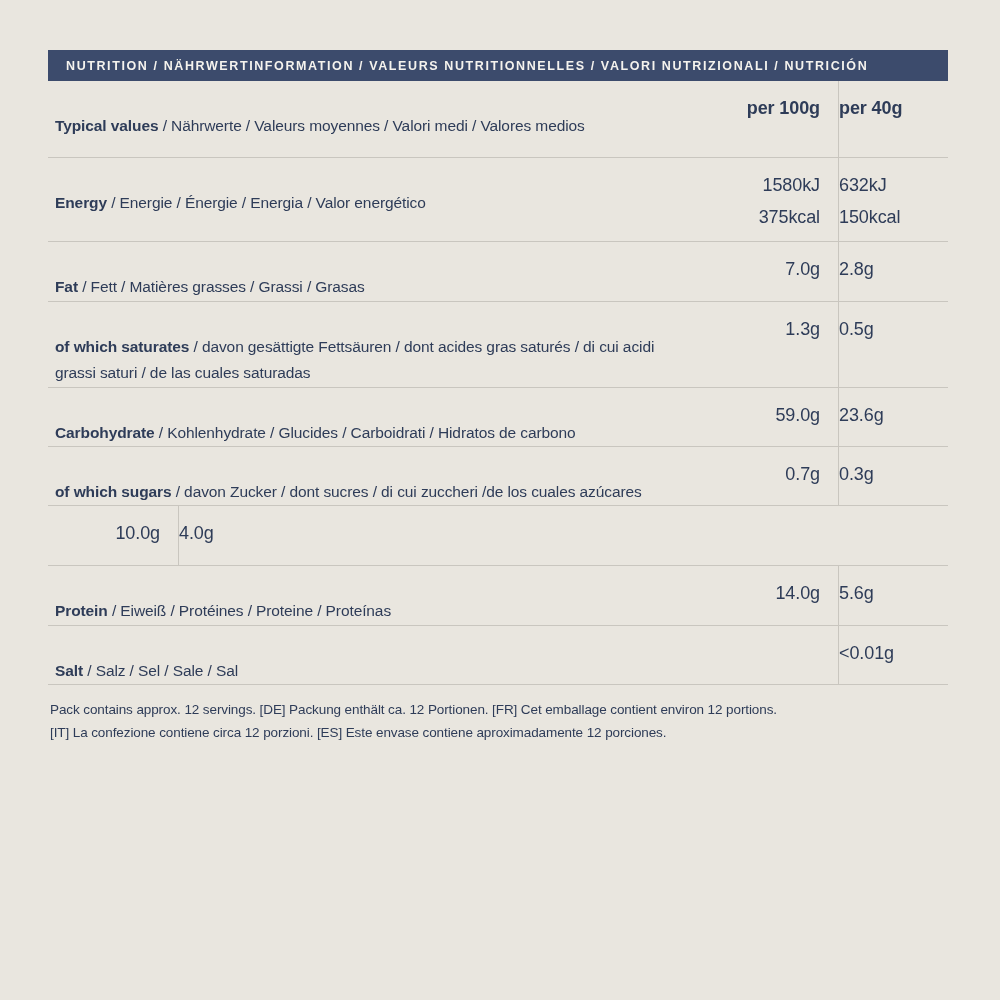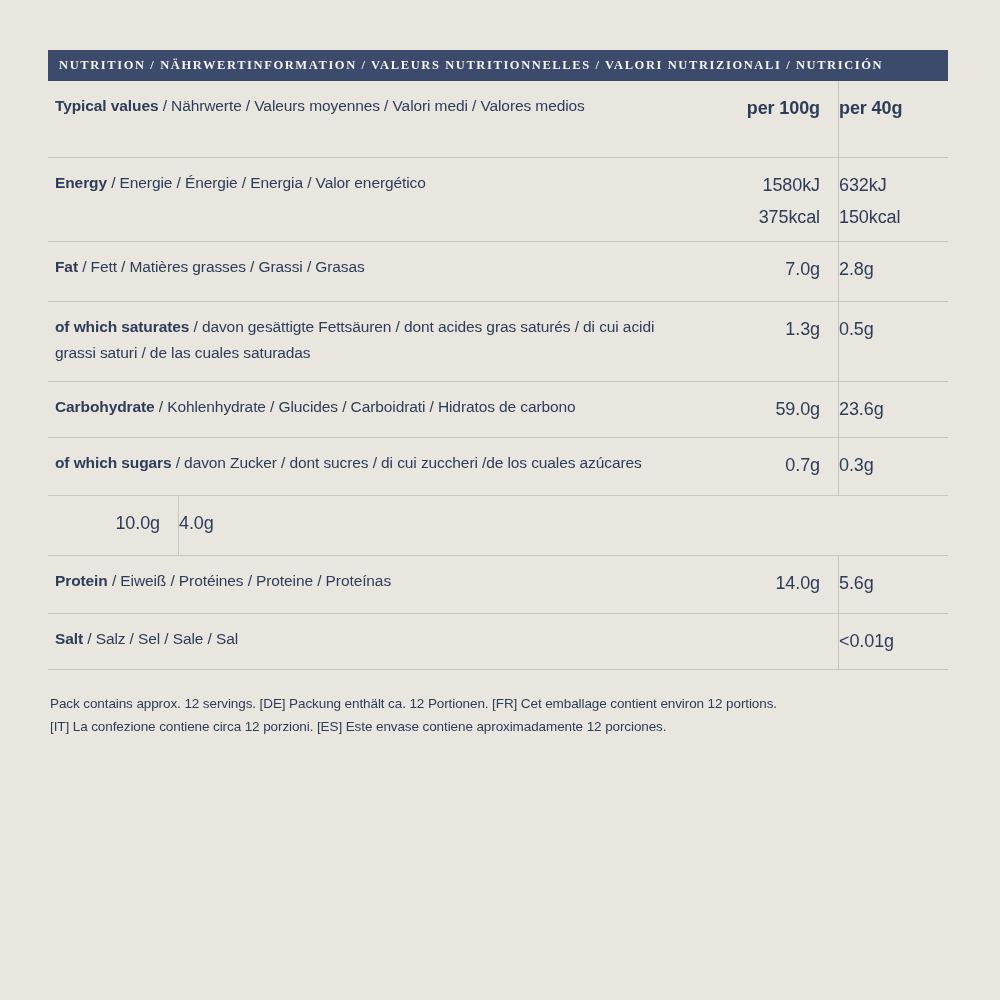--- a/index.html
+++ b/index.html
@@ -16,23 +16,22 @@
     left: 48px;
     top: 50px;
     width: 900px;
   }
   
   .bar {
     height: 31px;
     background: #3c4b6c;
     display: flex;
     align-items: center;
-    padding-left: 11px;
+    padding-left: 18px;
     box-sizing: border-box;
-    font-family: Liberation Serif, serif;
   }
   .bar-title {
     font-size: 12.5px;
     font-weight: bold;
     letter-spacing: 1.6px;
     color: #f5f3ee;
     white-space: nowrap;
   }
   
   .table {
@@ -49,20 +48,21 @@
     padding-top: 12px;
     box-sizing: border-box;
   }
   .label {
     flex: 1 1 auto;
     padding-left: 7px;
     padding-right: 22px;
     font-size: 15.5px;
     line-height: 1.7;
     letter-spacing: -0.1px;
+    margin-top: 20px;
   }
   .term { font-weight: bold; }
   .val {
     font-size: 18px;
     line-height: 1.75;
     white-space: pre-line;
     letter-spacing: -0.1px;
   }
   .col100 {
     flex: 0 0 130px;
@@ -70,21 +70,21 @@
     padding-right: 18px;
   }
   .col40 {
     flex: 0 0 110px;
     border-left: 1px solid #c9c6bf;
     padding-right: 10px;
   }
   .head .val { font-weight: bold; }
   
   .footer {
-    margin-top: 22px;
+    margin-top: 13px;
     padding-left: 2px;
     font-size: 13.5px;
     line-height: 23px;
     letter-spacing: -0.1px;
   }
 </style>
 </head>
 <body>
 
 <div class="sheet">

